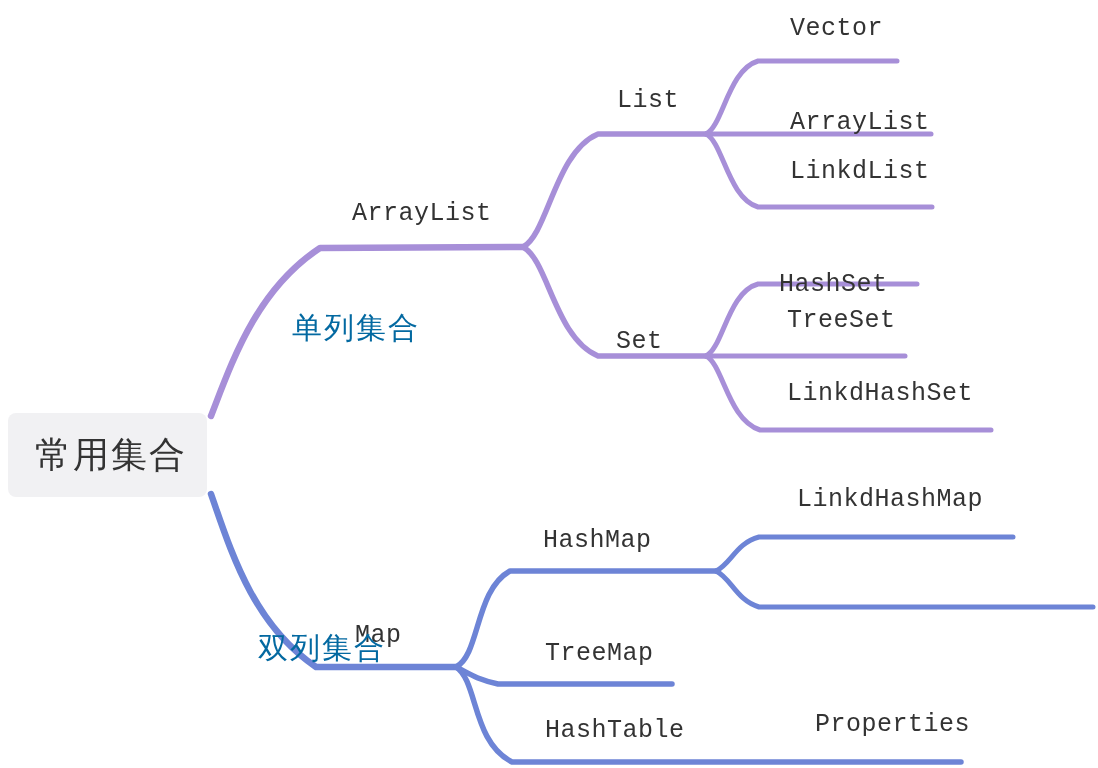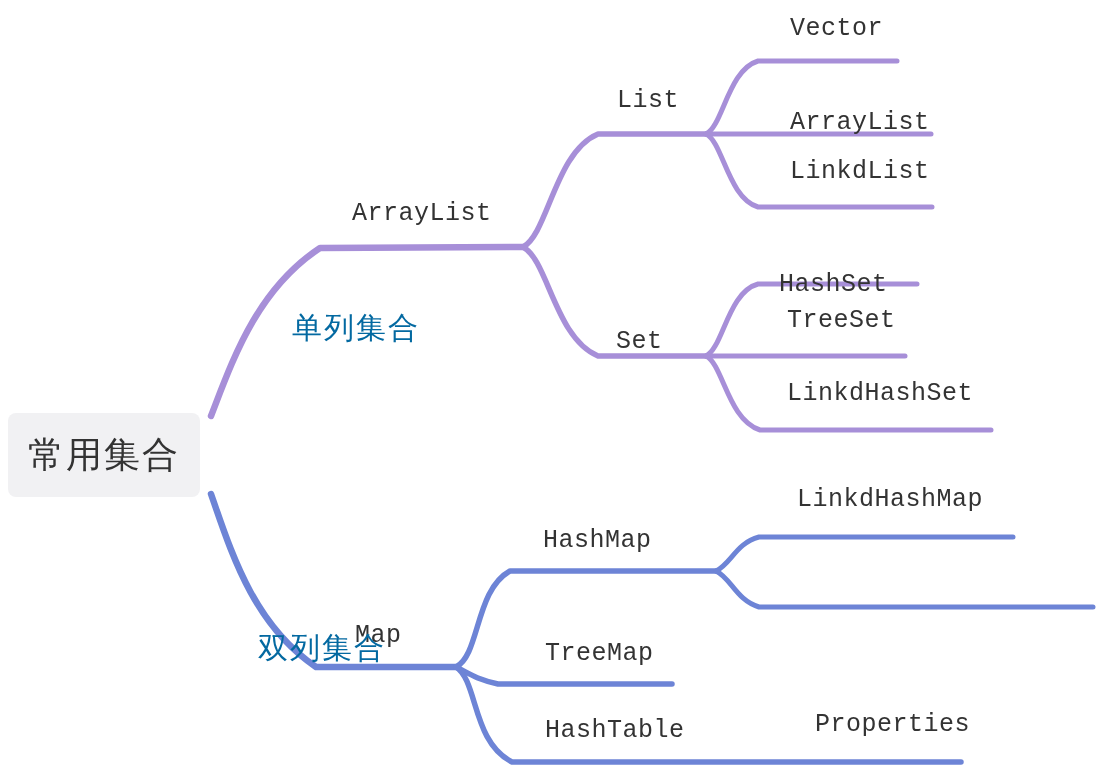--- a/index.html
+++ b/index.html
@@ -43,20 +43,21 @@
     width: 192px;
     height: 84px;
     background: #f1f1f3;
     border-radius: 8px;
     display: flex;
     align-items: center;
     justify-content: center;
     font-size: 36px;
     color: #333333;
     letter-spacing: 2px;
+    padding-left: 7px;
   }
 </style>
 </head>
 <body>
 
 <div id="canvas">
 
   <svg id="edges" width="1098" height="768" viewBox="0 0 1098 768" fill="none" stroke-linecap="round" stroke-linejoin="round">
 
     <g stroke="#a78fd8">

